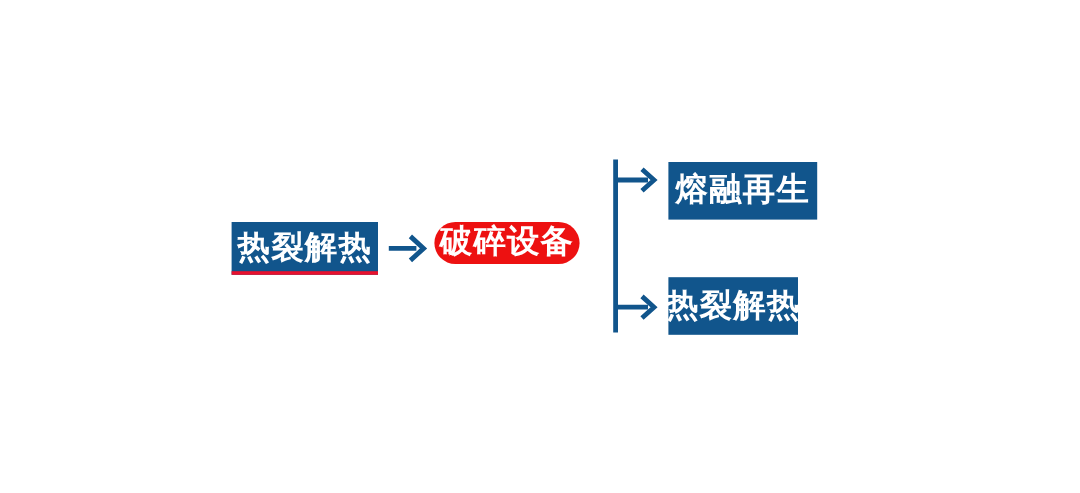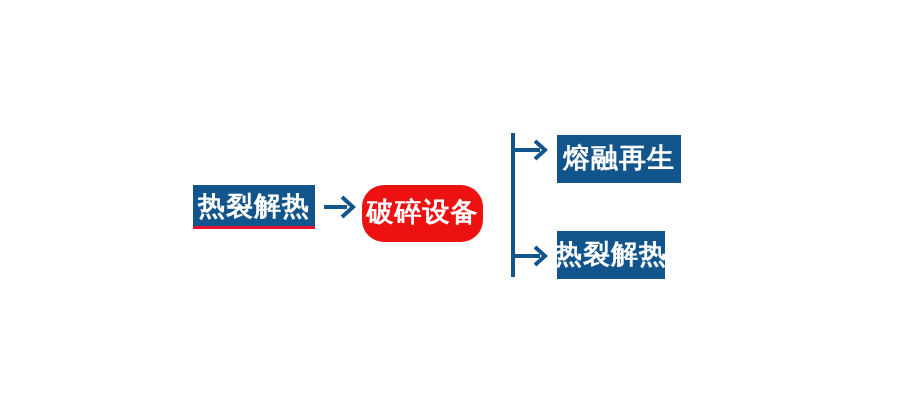--- a/index.html
+++ b/index.html
@@ -59,21 +59,21 @@
   #node-waste {
     left: 193px;
     top: 185px;
     width: 122px;
     height: 44px;
   }
   #node-crusher {
     left: 362px;
     top: 185px;
     width: 121px;
-    height: 57px;
+    height: 35px;
     border-radius: 22px;
   }
   #node-melt {
     left: 557px;
     top: 135px;
     width: 124px;
     height: 48px;
   }
   #node-pyrolysis {
     left: 557px;

